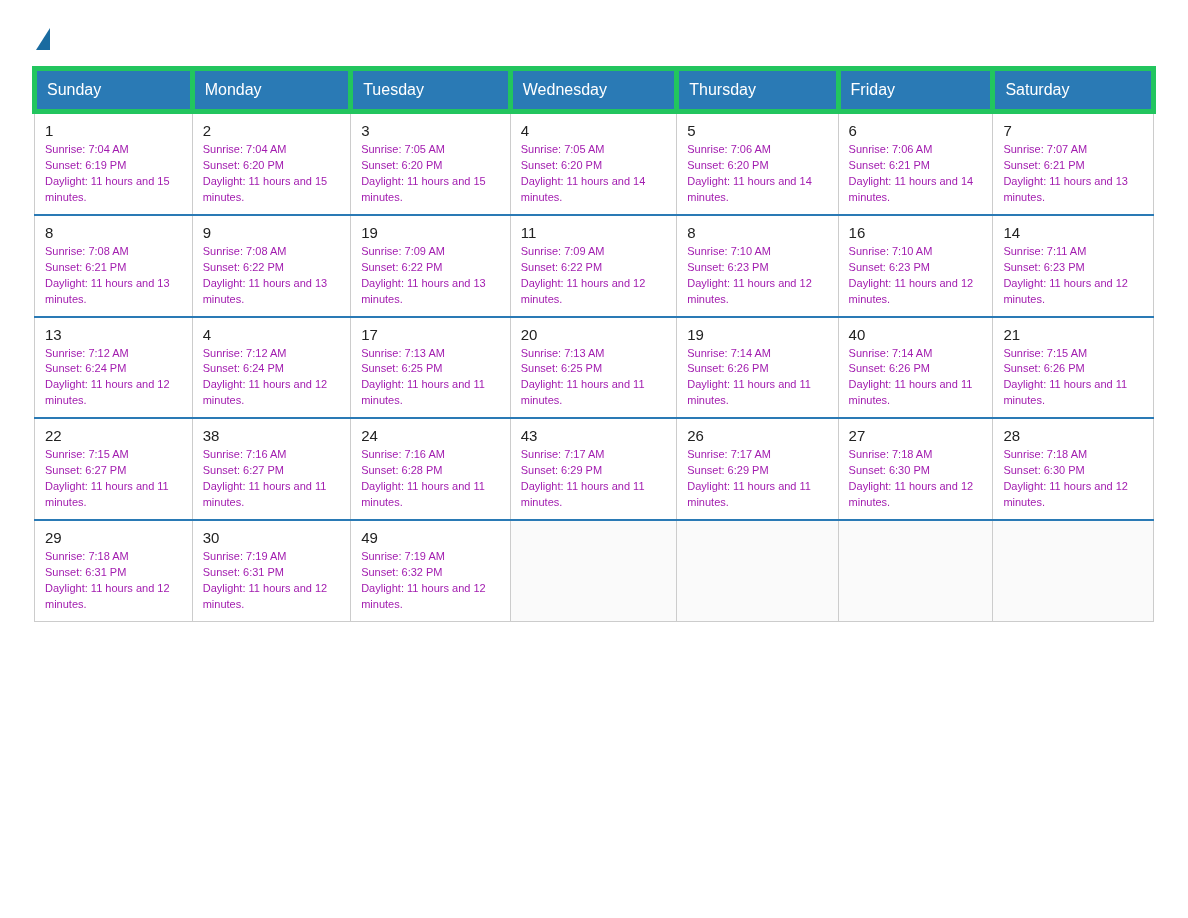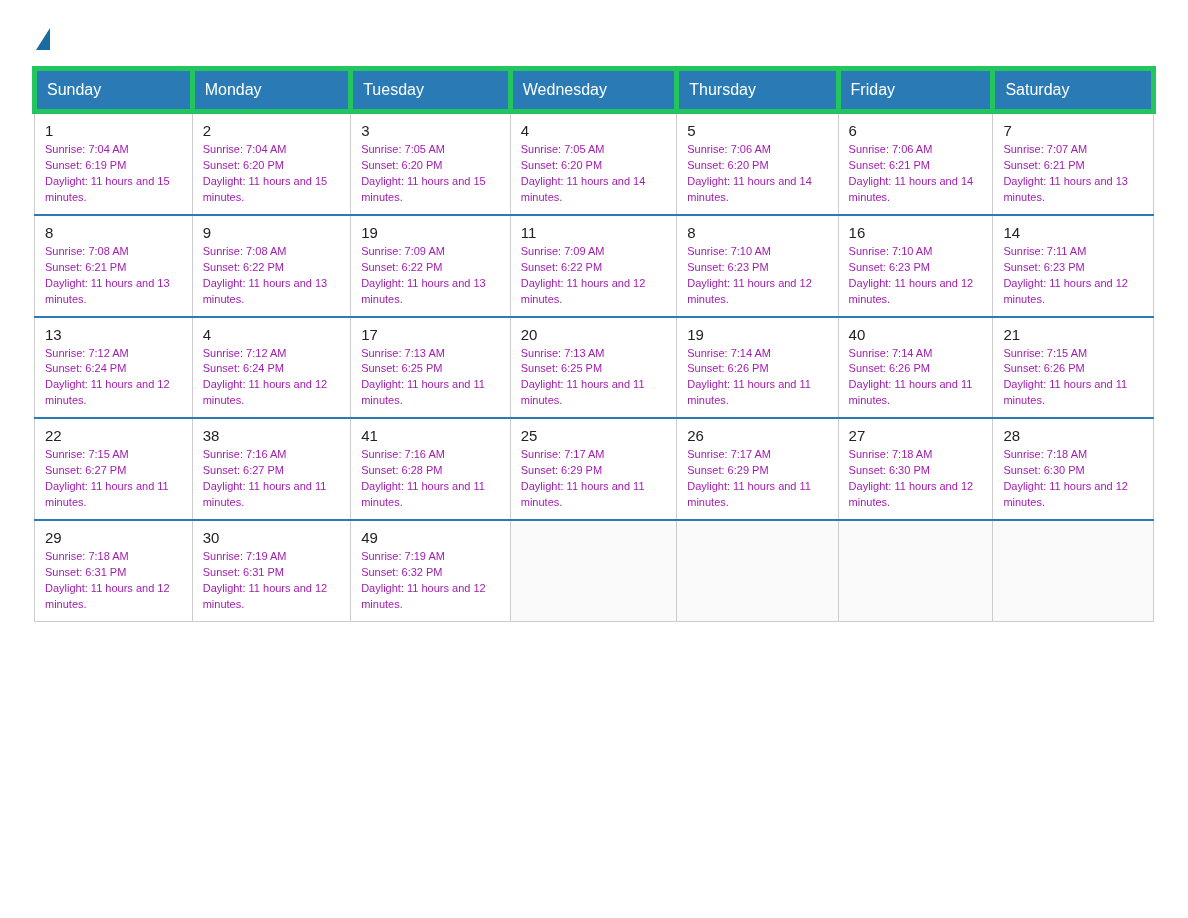--- a/index.html
+++ b/index.html
@@ -227,25 +227,25 @@
       <tr class="row-divider">
         <td>
           <span class="day-num">22</span>
 <div class="day-info">Sunrise: 7:15 AM<br>Sunset: 6:27 PM<br>Daylight: 11 hours and 11 minutes.</div>
         </td>
         <td>
           <span class="day-num">38</span>
 <div class="day-info">Sunrise: 7:16 AM<br>Sunset: 6:27 PM<br>Daylight: 11 hours and 11 minutes.</div>
         </td>
         <td>
-          <span class="day-num">41</span>
+          <span class="day-num">24</span>
 <div class="day-info">Sunrise: 7:16 AM<br>Sunset: 6:28 PM<br>Daylight: 11 hours and 11 minutes.</div>
         </td>
         <td>
-          <span class="day-num">25</span>
+          <span class="day-num">43</span>
 <div class="day-info">Sunrise: 7:17 AM<br>Sunset: 6:29 PM<br>Daylight: 11 hours and 11 minutes.</div>
         </td>
         <td>
           <span class="day-num">26</span>
 <div class="day-info">Sunrise: 7:17 AM<br>Sunset: 6:29 PM<br>Daylight: 11 hours and 11 minutes.</div>
         </td>
         <td>
           <span class="day-num">27</span>
 <div class="day-info">Sunrise: 7:18 AM<br>Sunset: 6:30 PM<br>Daylight: 11 hours and 12 minutes.</div>
         </td>

